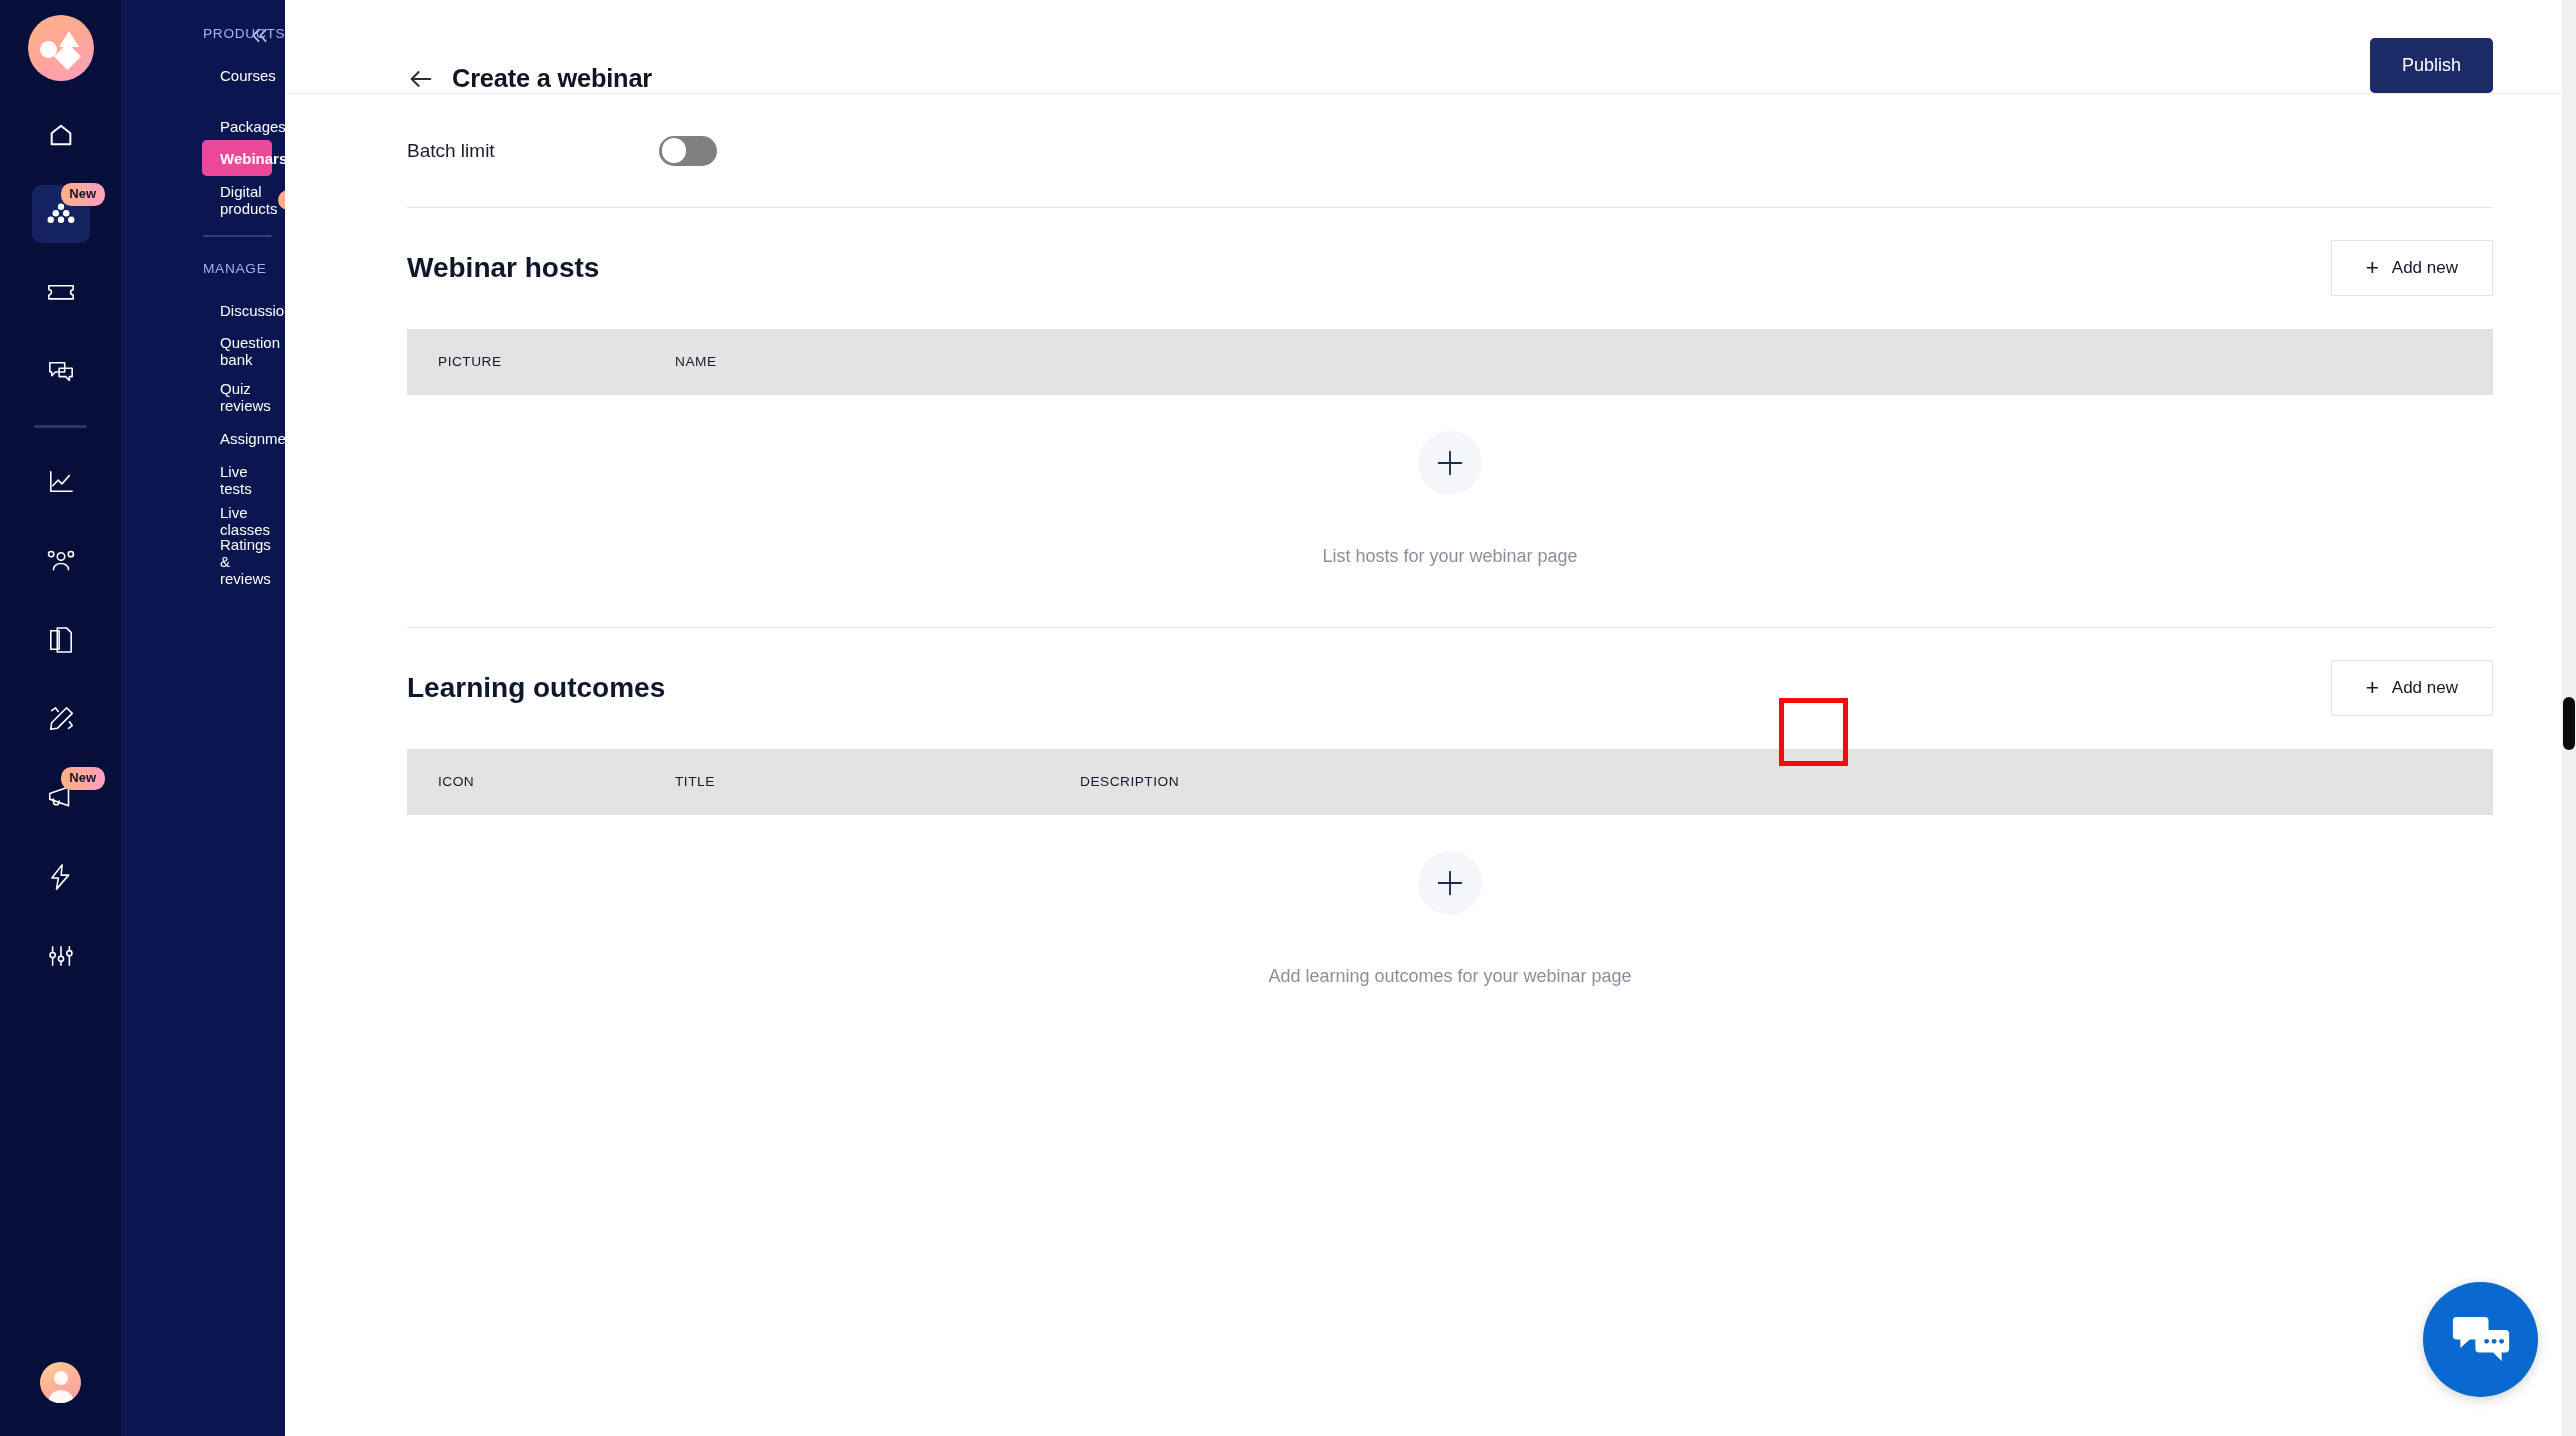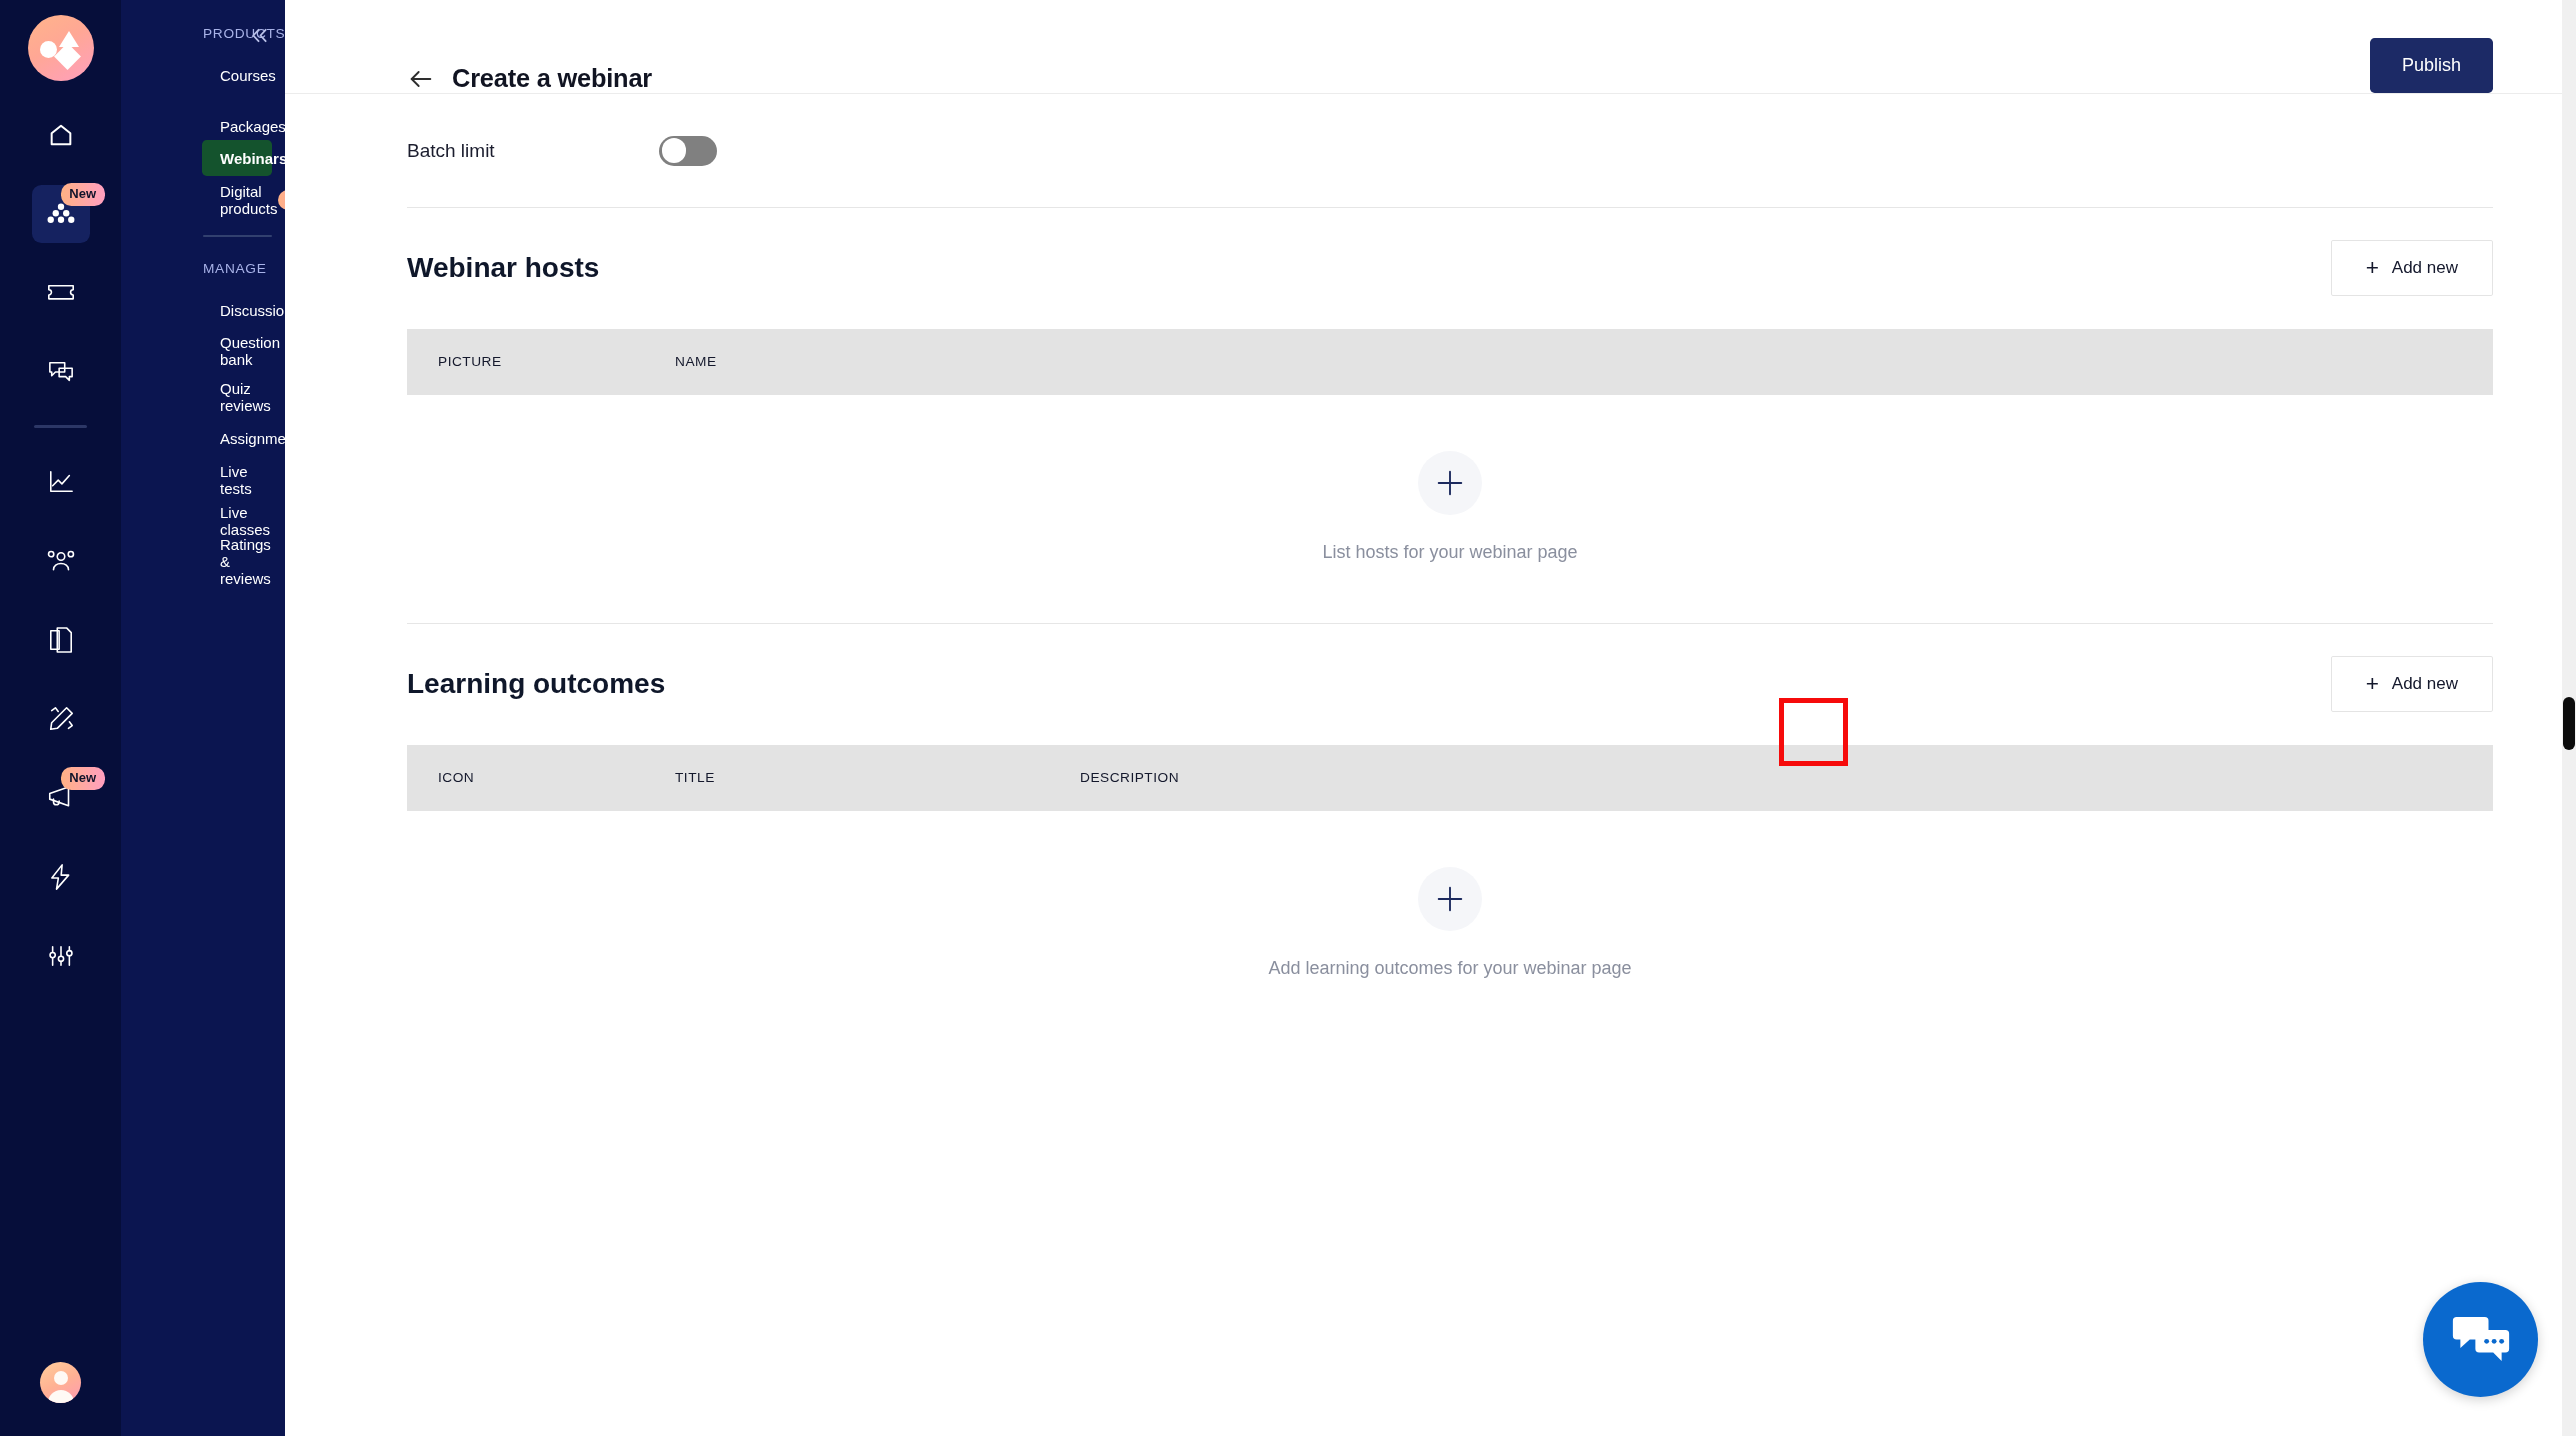--- a/index.html
+++ b/index.html
@@ -101,21 +101,21 @@
     display: flex; align-items: center; justify-content: center;
     color: #b9c1e8;
   }
   .nav-list { position: absolute; left: 81px; right: 13px; top: 0; }
   .nav-item {
     height: 36px; display: flex; align-items: center;
     padding-left: 18px; border-radius: 4.7px;
     color: #ffffff; font-size: 15px; cursor: pointer;
     position: relative;
   }
-  .nav-item.active { background: #14532d; font-weight: 700; }
+  .nav-item.active { background: #ec4899; font-weight: 700; }
   .nav-item .new-pill { position: static; margin-left: auto; margin-right: 3.8px; font-size: 11.8px; padding: 3.8px 7.5px 4.7px 7.5px; }
   .nav-divider {
     position: absolute; left: 82px; right: 13px;
     height: 1.9px; background: #32406f; border-radius: 0.9px;
   }
 
   
   .main {
     flex: 1 1 auto; height: 1437px; background: #ffffff;
     position: relative; overflow: hidden;
@@ -179,21 +179,22 @@
     font-size: 13.7px; letter-spacing: 0.5px;
     color: #14182c; font-weight: 400;
     text-transform: uppercase;
   }
   .th.col1 { width: 268px; padding-left: 31px; }
   .th.col2 { width: 405px; }
   .th.col3 { flex: 1 1 auto; }
 
   .empty-state {
     display: flex; flex-direction: column; align-items: center;
-    padding-top: 56px;
+    padding-top: 36px;
+    gap: 24px;
   }
   .plus-circle {
     width: 64px; height: 64px; border-radius: 50%;
     background: #f5f6f9;
     display: flex; align-items: center; justify-content: center;
     cursor: pointer; position: relative;
   }
   .plus-circle svg { display: block; }
   .empty-text {
     margin-top: 27px; font-size: 18px; color: #8a8f9e;

